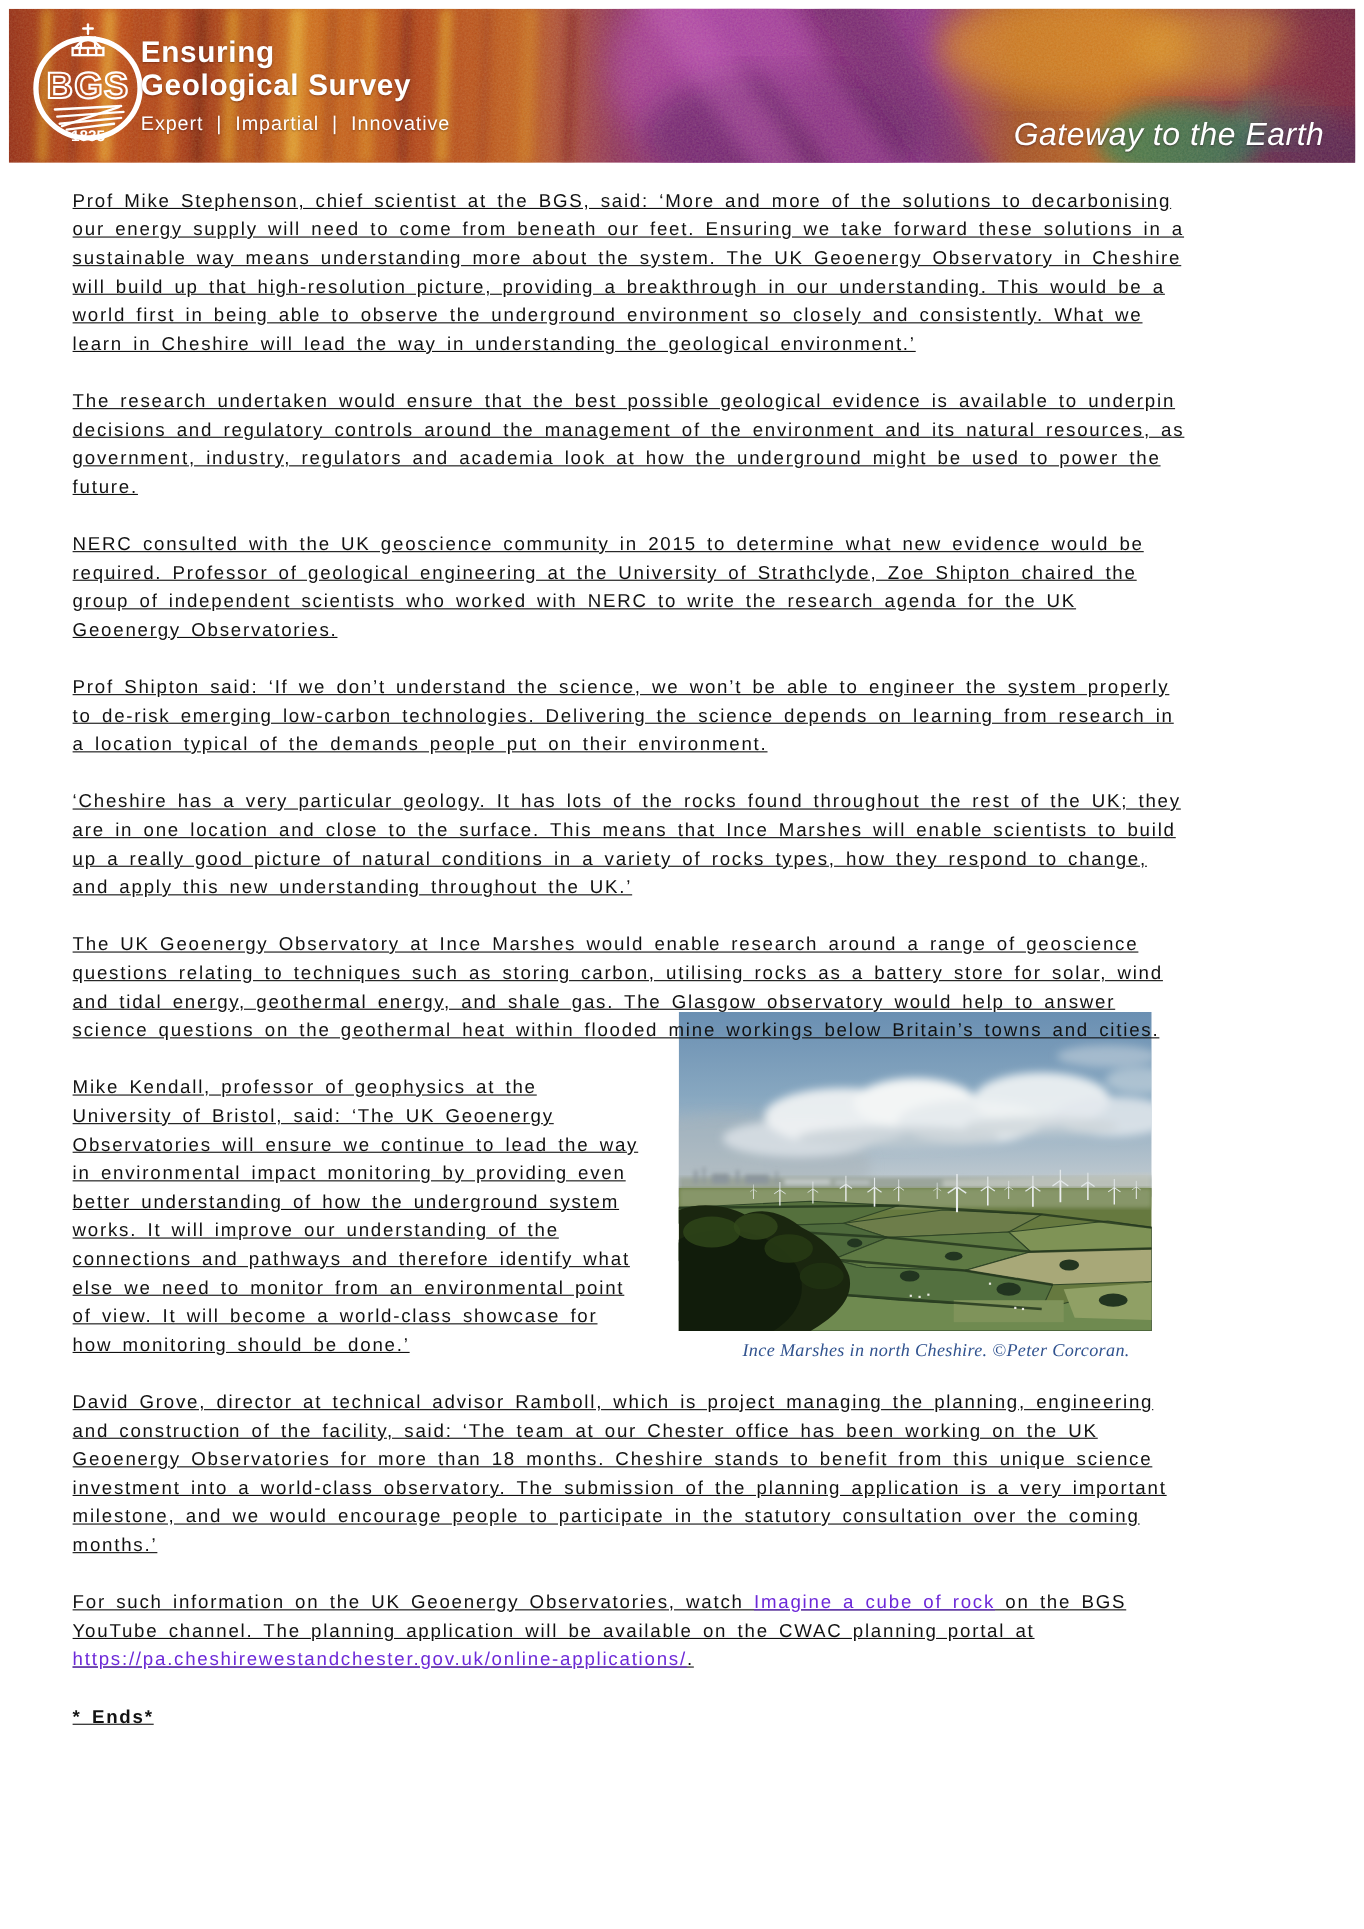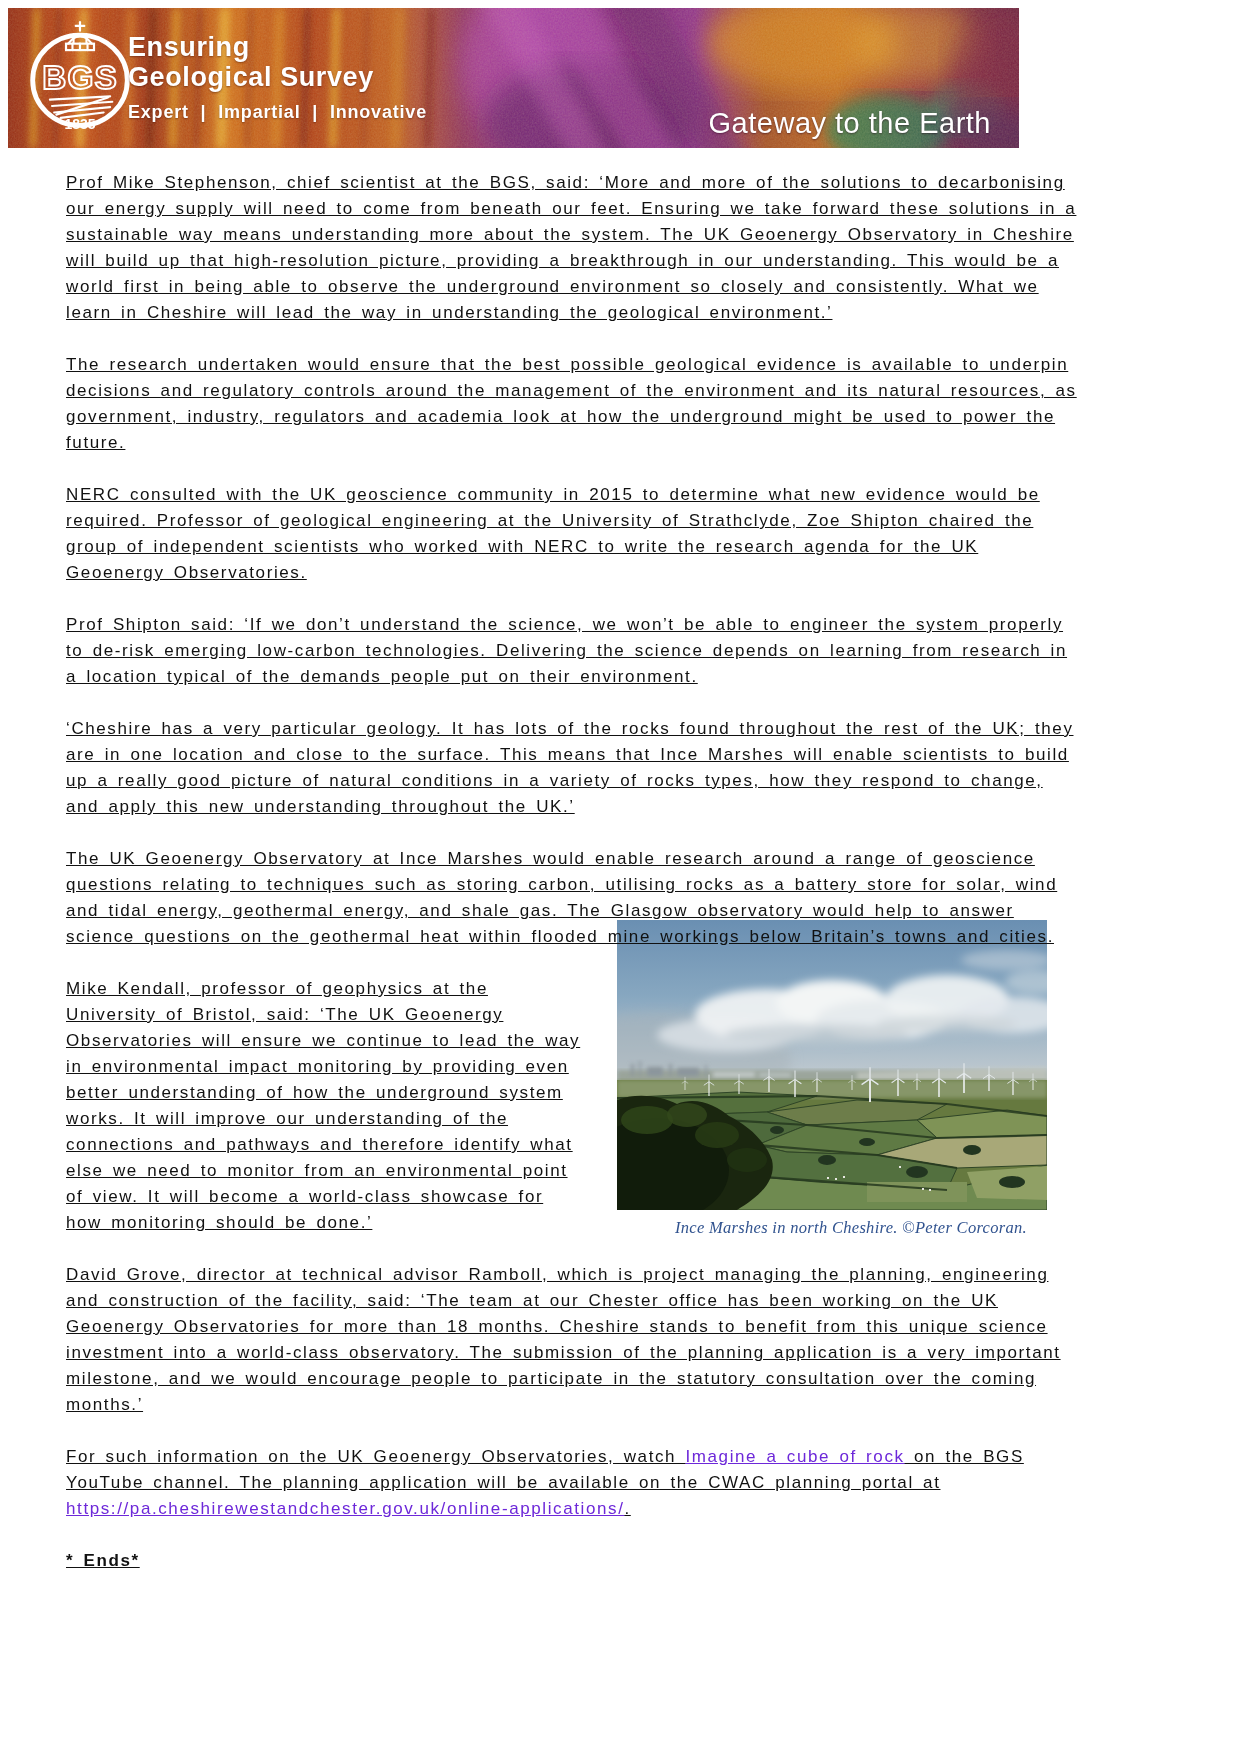--- a/index.html
+++ b/index.html
@@ -1,28 +1,28 @@
 <!DOCTYPE html>
 <html><head>
 <meta charset="utf-8">
 <style>
   html,body{margin:0;padding:0;background:#ffffff;}
   .page{position:relative;width:1240px;height:1754px;background:#ffffff;overflow:hidden;
         font-family:"Liberation Sans",sans-serif;}
 
   
-  .banner{position:absolute;left:8px;top:8px;width:991px;height:140px;padding-left:20px;}
+  .banner{position:absolute;left:8px;top:8px;width:1224px;height:140px;}
   .banner .art{position:absolute;left:0;top:0;width:100%;height:100%;display:block;}
   .logo{position:absolute;left:16px;top:12px;width:112px;height:114px;}
   .org{position:absolute;left:120px;top:24px;color:#ffffff;}
   .org-line{font-size:27px;font-weight:bold;line-height:30px;letter-spacing:.6px;
             text-shadow:0 1px 2px rgba(60,10,5,.45);}
-  .tagline{margin-top:10px;font-size:18px;font-weight:bold;letter-spacing:.8px;word-spacing:6px;
+  .tagline{margin-top:10px;font-size:18px;font-weight:normal;letter-spacing:.8px;word-spacing:6px;
            color:#ffffff;text-shadow:0 1px 2px rgba(60,10,5,.45);}
-  .motto{position:absolute;right:28px;bottom:8px;color:#ffffff;font-size:29px;
+  .motto{position:absolute;right:28px;bottom:8px;color:#ffffff;font-size:29px;font-style:italic;
          letter-spacing:.5px;text-shadow:0 1px 2px rgba(40,5,30,.5);}
 
   
   .content{position:absolute;left:66px;top:146px;width:1019px;color:#111111;text-decoration:underline;}
   .content p{margin:26px 0 0 0;font-size:17px;line-height:26px;letter-spacing:1.6px;word-spacing:3px;}
   .content p.first{margin-top:24px;}
   .content a{color:#6d28d9;text-decoration:underline;}
   .ends{font-weight:bold;}
 
   .photo-float{float:right;width:468px;margin:-30px 0 10px 30px;padding:0;}

